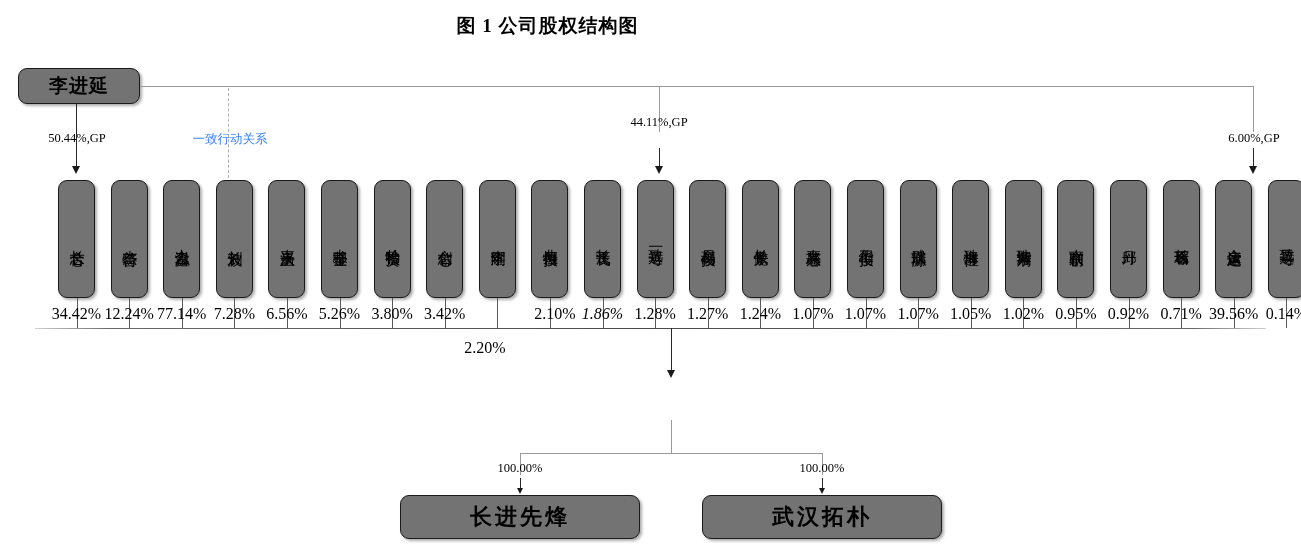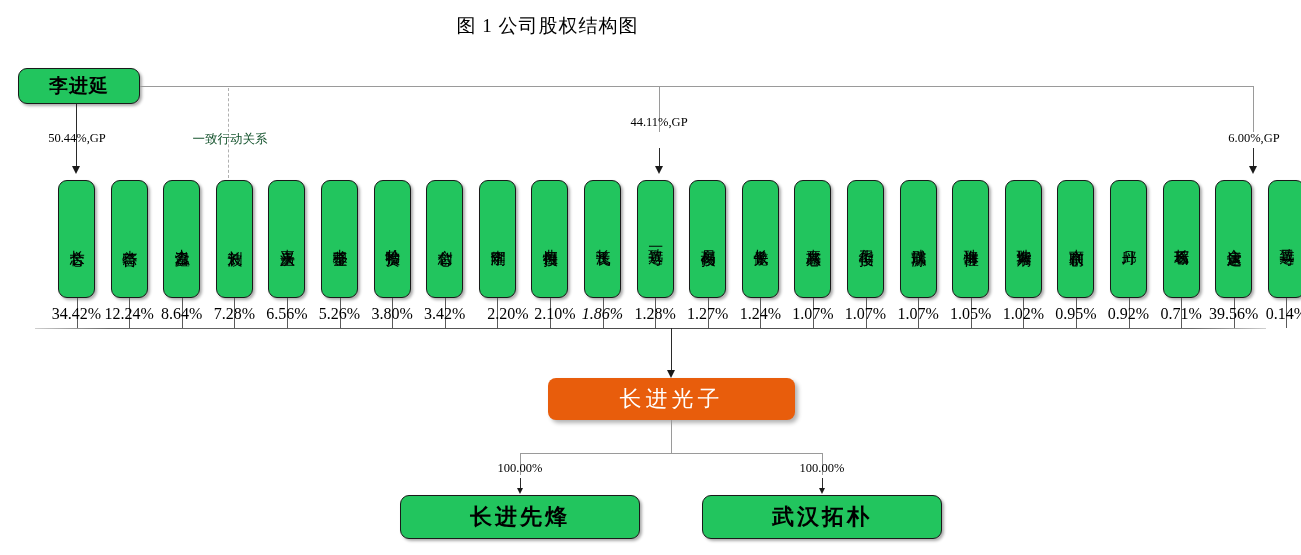--- a/index.html
+++ b/index.html
@@ -10,30 +10,30 @@
     color:#000;
     position:relative;
     overflow:hidden;
   }
   #chart-root{position:absolute;left:0;top:0;width:1301px;height:555px;}
 
   
   #page-title{
     position:absolute;left:0;top:13px;width:1095px;
     text-align:center;
-    font-size:19px;font-weight:normal;
+    font-size:19px;font-weight:bold;
     letter-spacing:1px;
     white-space:nowrap;
   }
 
   
   .node{
     position:absolute;
     box-sizing:border-box;
-    background:#22c55e;
+    background:#737373;
     border:1.4px solid #1a1a1a;
     border-radius:8px;
     box-shadow:2px 2px 3px rgba(0,0,0,0.33);
     display:flex;align-items:center;justify-content:center;
     text-align:center;
   }
 
   
   #person-node{
     left:18px;top:68px;width:122px;height:36px;
@@ -95,21 +95,21 @@
     width:0;
     border-left:1.4px dashed #b0b0b0;
   }
 
   .edge-label{
     position:absolute;
     font-size:12.5px;
     white-space:nowrap;
     text-align:center;
   }
-  .edge-label.grey{color:#14532d;}
+  .edge-label.grey{color:#3b82f6;}
 
   
   #bus-line{
     position:absolute;left:35px;top:328px;width:1231px;height:1.3px;
     background:linear-gradient(to right,#cfcfcf 0%,#6a6a6a 6%,#4a4a4a 50%,#6a6a6a 94%,#cfcfcf 100%);
   }
 
   
   #company-node{
     position:absolute;
@@ -177,21 +177,21 @@
       <div class="sh-pct" style="left: 49.5px;">34.42%</div>
       <div class="node sh-node" style="left: 110.6px;">
         <span>杰普特</span>
       </div>
       <div class="sh-stem" style="left: 129.1px;"></div>
       <div class="sh-pct" style="left: 102.1px;">12.24%</div>
       <div class="node sh-node" style="left: 163.2px;">
         <span>力合泓鑫</span>
       </div>
       <div class="sh-stem" style="left: 181.7px;"></div>
-      <div class="sh-pct" style="left: 154.7px;">8.64%</div>
+      <div class="sh-pct" style="left: 154.7px;">77.14%</div>
       <div class="node sh-node" style="left: 215.8px;">
         <span>刘长波</span>
       </div>
       <div class="sh-stem" style="left: 234.3px;"></div>
       <div class="sh-pct" style="left: 207.3px;">7.28%</div>
       <div class="node sh-node" style="left: 268.4px;">
         <span>嘉兴沃土</span>
       </div>
       <div class="sh-stem" style="left: 286.9px;"></div>
       <div class="sh-pct" style="left: 259.9px;">6.56%</div>
@@ -207,21 +207,21 @@
       <div class="sh-pct" style="left: 365.1px;">3.80%</div>
       <div class="node sh-node" style="left: 426.2px;">
         <span>合创芯</span>
       </div>
       <div class="sh-stem" style="left: 444.7px;"></div>
       <div class="sh-pct" style="left: 417.7px;">3.42%</div>
       <div class="node sh-node" style="left: 478.8px;">
         <span>李耀刚</span>
       </div>
       <div class="sh-stem" style="left: 497.3px;"></div>
-      <div class="sh-pct" style="left: 481px;">2.20%</div>
+      <div class="sh-pct" style="left: 458px; margin-top: 34px;">2.20%</div>
       <div class="node sh-node" style="left: 531.4px;">
         <span>典恒创投</span>
       </div>
       <div class="sh-stem" style="left: 549.9px;"></div>
       <div class="sh-pct" style="left: 528px;">2.10%</div>
       <div class="node sh-node" style="left: 584px;">
         <span>长江长飞</span>
       </div>
       <div class="sh-stem" style="left: 602.5px;"></div>
       <div class="sh-pct" style="left: 575.5px; font-style: italic;">1.86%</div>
@@ -290,23 +290,20 @@
       </div>
       <div class="sh-stem" style="left: 1286.3px;"></div>
       <div class="sh-pct" style="left: 1259.3px;">0.14%</div>
     </div>
 
   <div id="bus-line"></div>
 
   <div class="vline-dark" style="left:671px;top:328px;height:42px;"></div>
   <div class="arrow-dn" style="left:667px;top:370px;"></div>
 
-  <div id="company-node">
-    <span>长进光子</span>
-  </div>
 
   <div class="vline" style="left:671px;top:420px;height:33px;"></div>
   <div class="hline" style="left:520px;top:453px;width:303px;"></div>
 
   <div class="vline" style="left:520px;top:453px;height:22px;"></div>
   <div class="vline-dark" style="left:520px;top:478px;height:10px;"></div>
   <div class="arrow-dn-sm" style="left:517px;top:488px;"></div>
   <div class="sub-pct" style="left:475px;">100.00%</div>
 
   <div class="vline" style="left:822px;top:453px;height:22px;"></div>

